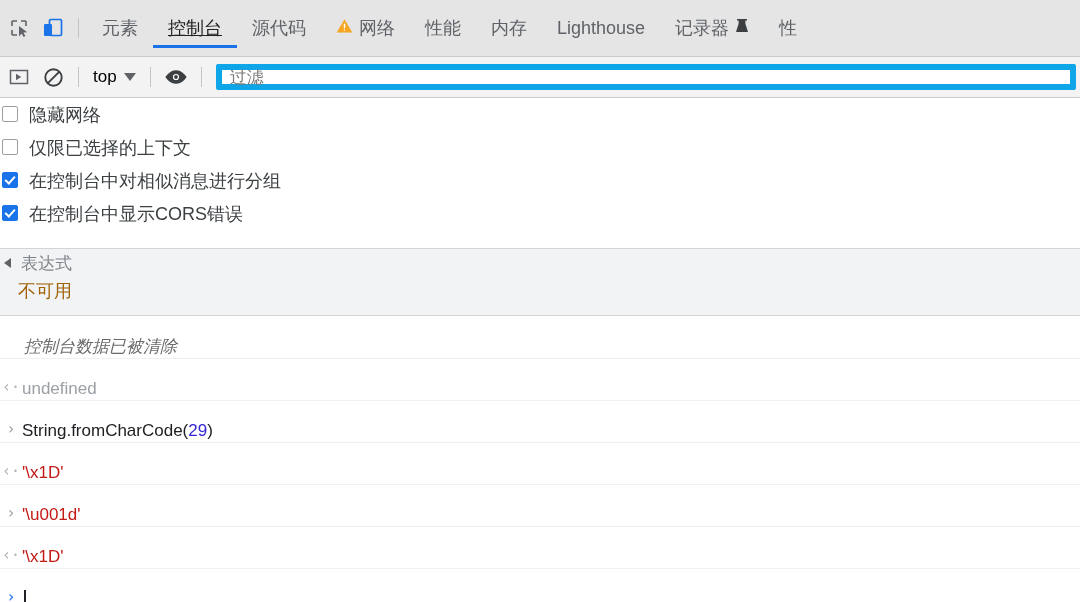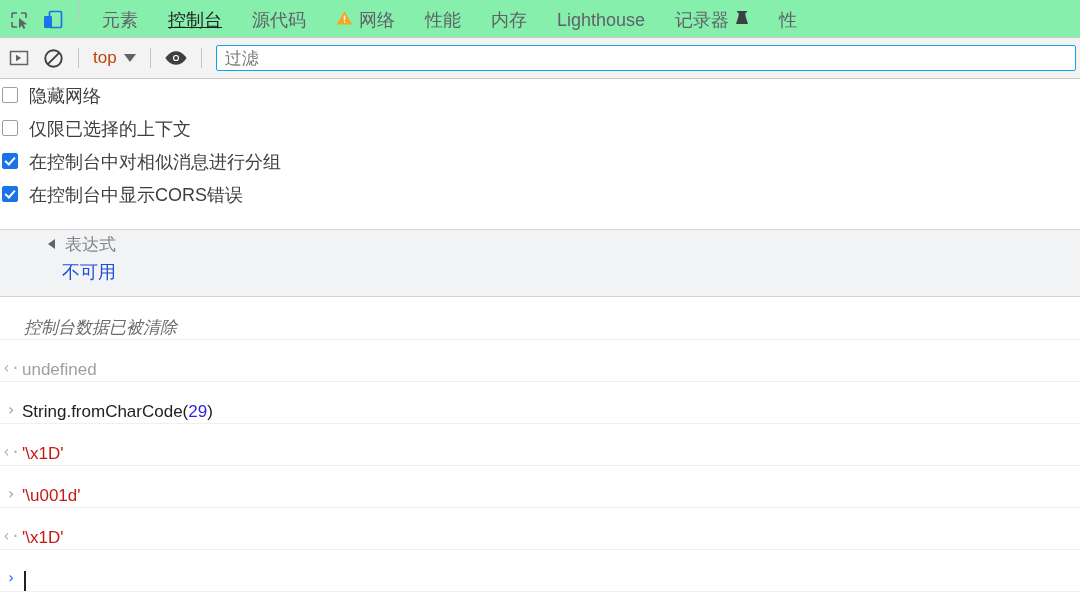--- a/index.html
+++ b/index.html
@@ -11,23 +11,23 @@
     width: 1080px;
     height: 602px;
     overflow: hidden;
     font-family: "Liberation Sans", "DejaVu Sans", sans-serif;
     -webkit-font-smoothing: antialiased;
   }
 
   
   .tabbar {
     display: flex;
-    align-items: flex-start;
-    height: 38px;
-    background: #86efac;
+    align-items: center;
+    height: 57px;
+    background: #e5e5e5;
     border-bottom: 1px solid #cacaca;
     box-sizing: border-box;
     white-space: nowrap;
     overflow: hidden;
   }
   .tool-icon {
     width: 34px;
     height: 40px;
     display: flex;
     align-items: center;
@@ -82,37 +82,37 @@
     display: flex;
     align-items: center;
     justify-content: center;
     flex: none;
   }
   .ctx-select {
     display: flex;
     align-items: center;
     gap: 7px;
     font-size: 17px;
-    color: #c2410c;
+    color: #000000;
     padding: 0 6px;
     height: 26px;
     flex: none;
   }
   .caret {
     width: 0; height: 0;
     border-left: 6px solid transparent;
     border-right: 6px solid transparent;
     border-top: 8px solid #5f6368;
   }
   .filter-input {
     flex: 1;
     height: 26px;
     margin: 0 4px 0 6px;
     background: #ffffff;
-    border: 1px solid #0ea5e9;
+    border: 6px solid #0ea5e9;
     border-radius: 2px;
     display: flex;
     align-items: center;
     padding: 0 8px;
     box-sizing: border-box;
     min-width: 0;
   }
   .filter-input .ph {
     font-size: 17px;
     color: #7a7a7a;
@@ -156,21 +156,20 @@
   .setting-label {
     font-size: 18px;
     color: #3c4043;
     line-height: 1;
   }
 
   
   .watch {
     background: #f1f3f4;
     border-bottom: 1px solid #d4d4d4;
-    padding-left: 44px;
   }
   .watch-head {
     display: flex;
     align-items: center;
     gap: 10px;
     height: 28px;
     padding-left: 4px;
   }
   .tri-right {
     width: 0; height: 0;
@@ -179,21 +178,21 @@
     border-left: 7px solid #5f6368;
     flex: none;
     transform: rotate(180deg);
   }
   .watch-title {
     font-size: 17px;
     color: #80868b;
   }
   .watch-body {
     font-size: 18px;
-    color: #1d4ed8;
+    color: #a16207;
     padding: 2px 0 12px 18px;
   }
 
   
   .console {
     background: #ffffff;
   }
   .crow {
     display: flex;
     align-items: flex-start;

